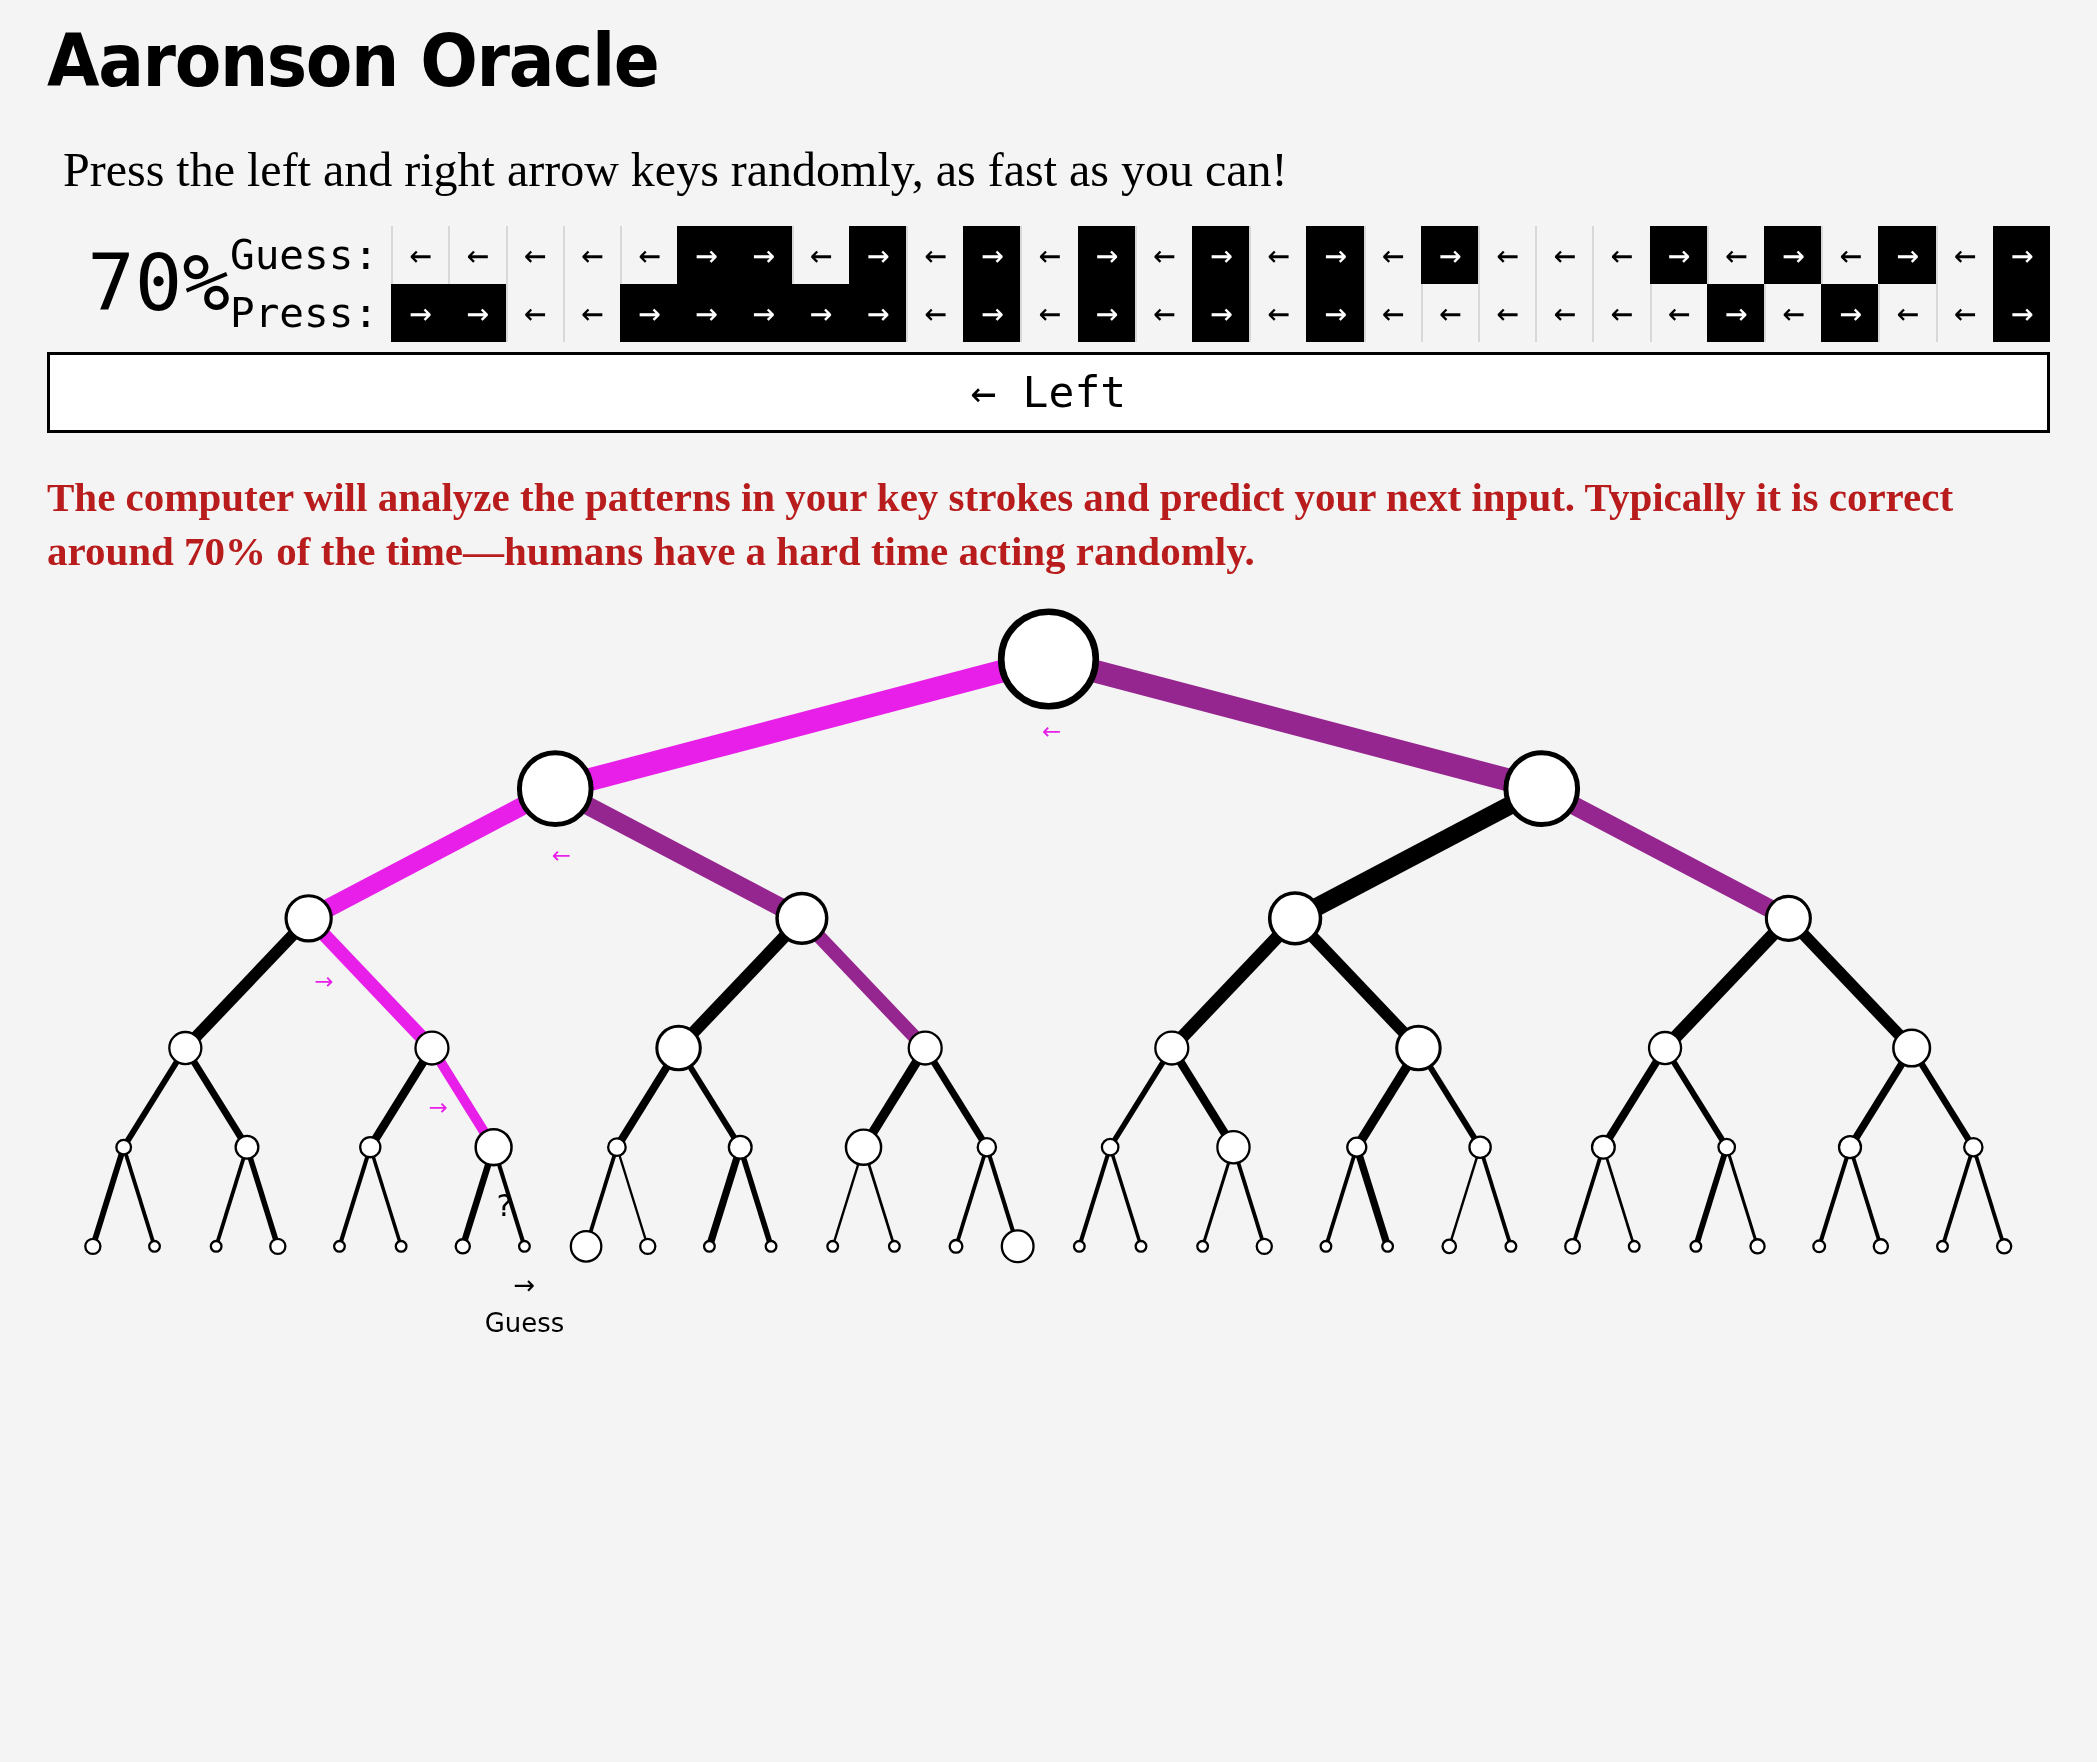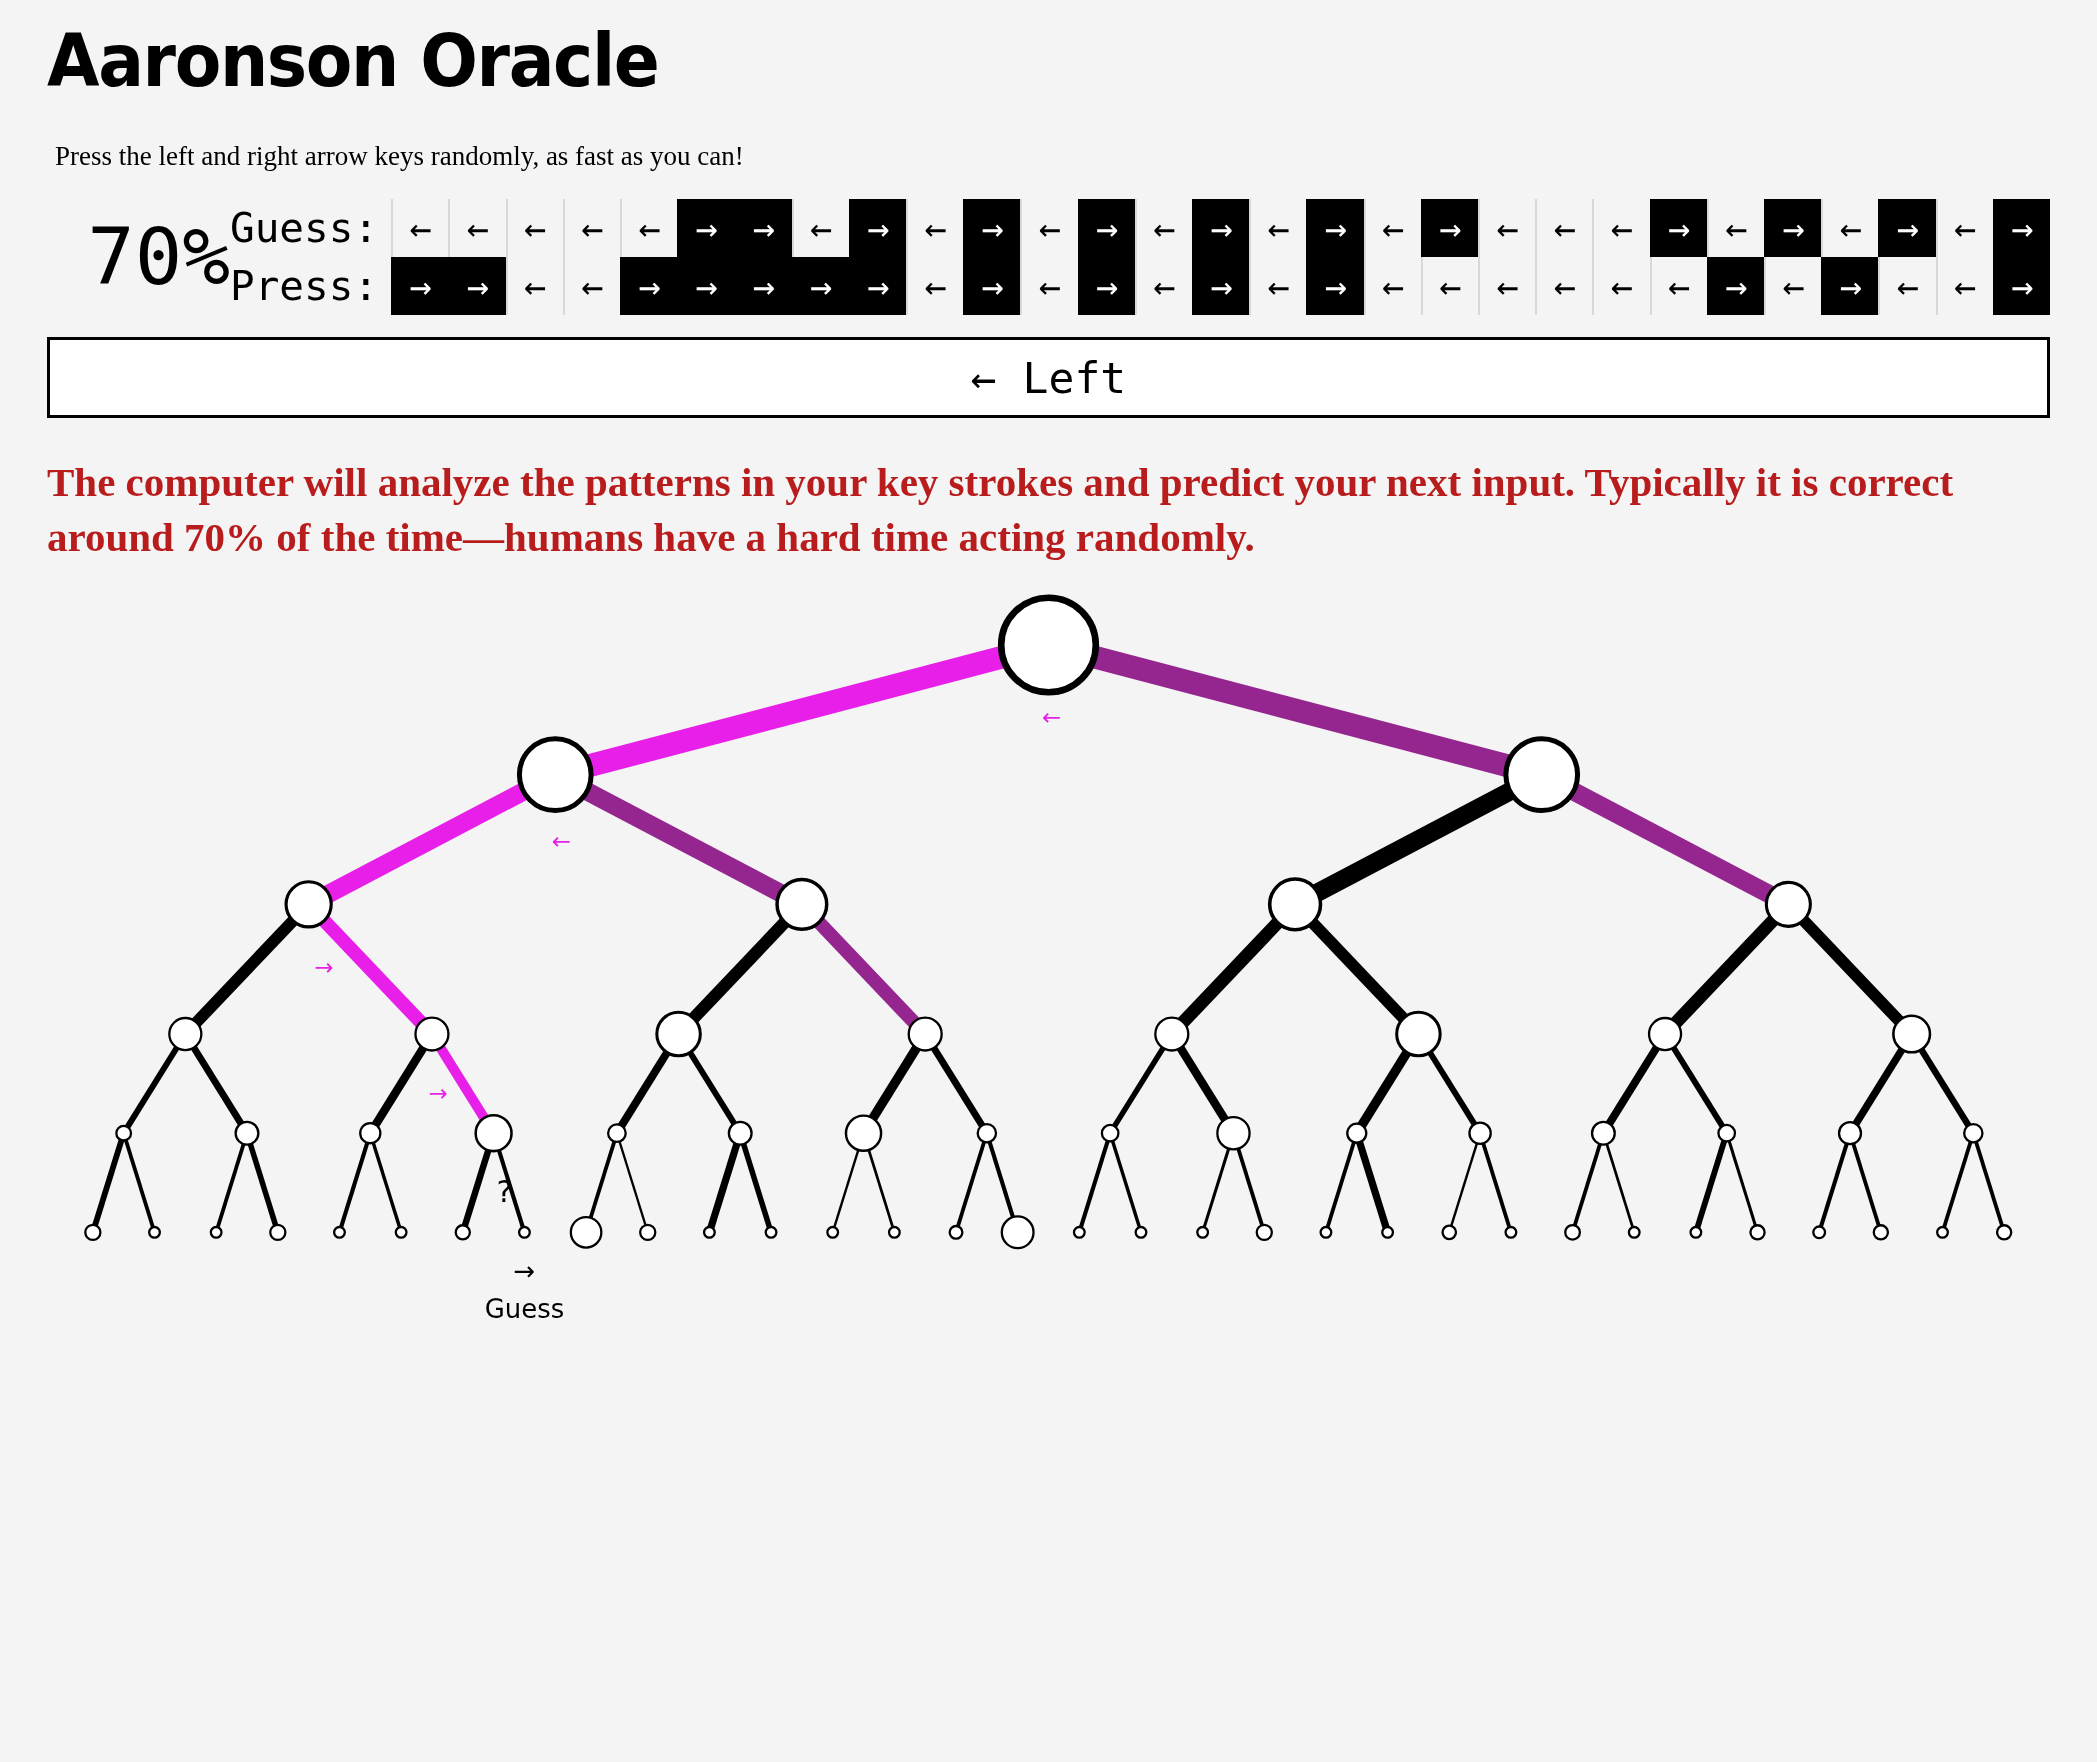--- a/index.html
+++ b/index.html
@@ -19,23 +19,23 @@
     line-height: 1.05;
     margin: 23px 0 0 0;
     letter-spacing: -1.5px;
     color: #000;
     transform: scaleX(0.93);
     transform-origin: left center;
   }
 
   p.lede {
     font-family: "Liberation Serif", serif;
-    font-size: 27px;
+    font-size: 48px;
     line-height: 1.25;
-    margin: 40px 0 0 8px;
+    margin: 40px 0 0 16px;
     color: #000;
   }
   p.outro {
     font-family: "Liberation Serif", serif;
     font-size: 41px;
     font-weight: 700;
     line-height: 1.32;
     margin: 37px 0 0 0;
     color: #b91c1c;
     max-width: 2014px;
@@ -87,21 +87,21 @@
     font-size: 37px;
     line-height: 1;
     border-left: 2.3px solid #d8d8d8;
   }
   .cell.right { background:#000; color:#fff; border-left-color:#000; }
   .cell.left  { background:transparent; color:#000; }
 
   
   #keys {
     display: flex;
-    margin-top: 22px;
+    margin-top: 10px;
     border: 3.8px solid #000;
     background: #fff;
     height: 81px;
   }
   .key {
     flex: 1 1 0;
     display:flex;
     align-items:center;
     justify-content:center;
     font-family: "DejaVu Sans Mono", monospace;

